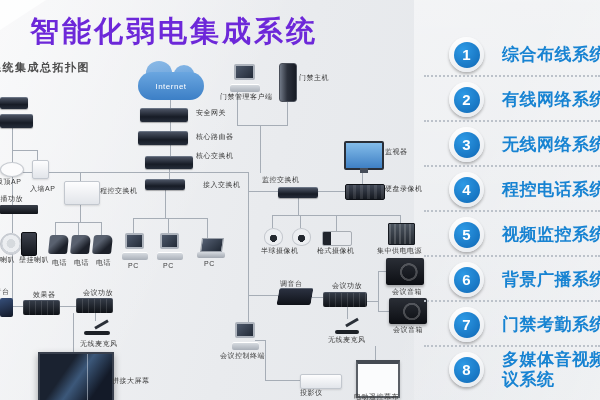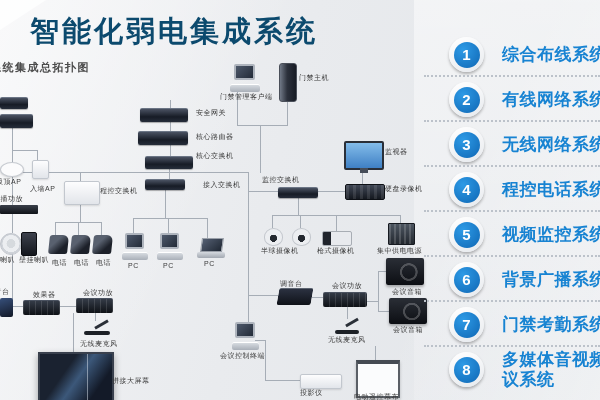--- a/index.html
+++ b/index.html
@@ -7,21 +7,21 @@
     width:600px;height:400px;position:relative;overflow:hidden;
     font-family:"Liberation Sans","DejaVu Sans",sans-serif;
     background:linear-gradient(105deg,#f2f3f5 0%,#e9ebee 45%,#e2e5e9 100%);
   }
   .sheen{position:absolute;inset:0;pointer-events:none;
     background:linear-gradient(115deg,rgba(255,255,255,.55) 0%,rgba(255,255,255,0) 38%),
                linear-gradient(295deg,rgba(255,255,255,.35) 0%,rgba(255,255,255,0) 30%);}
   .corner-wedge{position:absolute;left:0;top:0;width:0;height:0;
     border-left:46px solid rgba(255,255,255,.8);border-bottom:30px solid transparent;}
   .page-title{position:absolute;left:30px;top:12px;font-size:29px;font-weight:900;
-    color:#0c4a6e;letter-spacing:3px;white-space:nowrap;}
+    color:#6d28d9;letter-spacing:3px;white-space:nowrap;}
   .subtitle{position:absolute;left:-10px;top:60px;font-size:11px;color:#4b4b4b;
     letter-spacing:1.5px;white-space:nowrap;font-weight:bold;}
 
   
   #diagram{position:absolute;inset:0;}
   .line{position:absolute;background:#a6adb6;}
   .dev{position:absolute;}
   .nlabel{position:absolute;font-size:7px;line-height:8px;color:#3a3a3a;white-space:nowrap;letter-spacing:.5px;}
 
   .sw{background:linear-gradient(180deg,#4a5262,#171c26 60%,#262d3a);border-radius:2px;
@@ -141,20 +141,21 @@
     <div class="line" style="left: 265px; top: 340px; width: 1px; height: 41px;"></div>
     <div class="line" style="left: 265px; top: 380px; width: 36px; height: 1px;"></div>
     <div class="line" style="left: 375px; top: 346px; width: 1px; height: 15px;"></div>
     <div class="line" style="left: 12px; top: 253px; width: 1px; height: 46px;"></div>
     <div class="line" style="left: 13px; top: 306px; width: 11px; height: 1px;"></div>
     <div class="line" style="left: 60px; top: 306px; width: 17px; height: 1px;"></div>
     <div class="line" style="left: 95px; top: 313px; width: 1px; height: 8px;"></div>
     <div class="line" style="left: 73px; top: 313px; width: 1px; height: 40px;"></div>
     <div class="dev sw" style="left: 0px; top: 97px; width: 28px; height: 11px;"></div>
     <div class="dev sw" style="left: 0px; top: 114px; width: 33px; height: 13px;"></div>
+    <div class="dev cloud" style="left: 138px; top: 72px; width: 66px; height: 28px;">Internet</div>
     <div class="dev sw" style="left: 140px; top: 108px; width: 48px; height: 13px;"></div>
     <span class="nlabel" style="left: 196px; top: 109px;">安全网关</span>
     <div class="dev sw" style="left: 138px; top: 131px; width: 50px; height: 13px;"></div>
     <span class="nlabel" style="left: 196px; top: 133px;">核心路由器</span>
     <div class="dev sw" style="left: 145px; top: 156px; width: 48px; height: 12px;"></div>
     <span class="nlabel" style="left: 196px; top: 152px;">核心交换机</span>
     <div class="dev sw" style="left: 145px; top: 179px; width: 40px; height: 10px;"></div>
     <span class="nlabel" style="left: 203px; top: 181px;">接入交换机</span>
     <div class="dev pc" style="left: 230px; top: 64px; width: 30px; height: 28px;"></div>
     <span class="nlabel" style="left: 220px; top: 93px;">门禁管理客户端</span>

